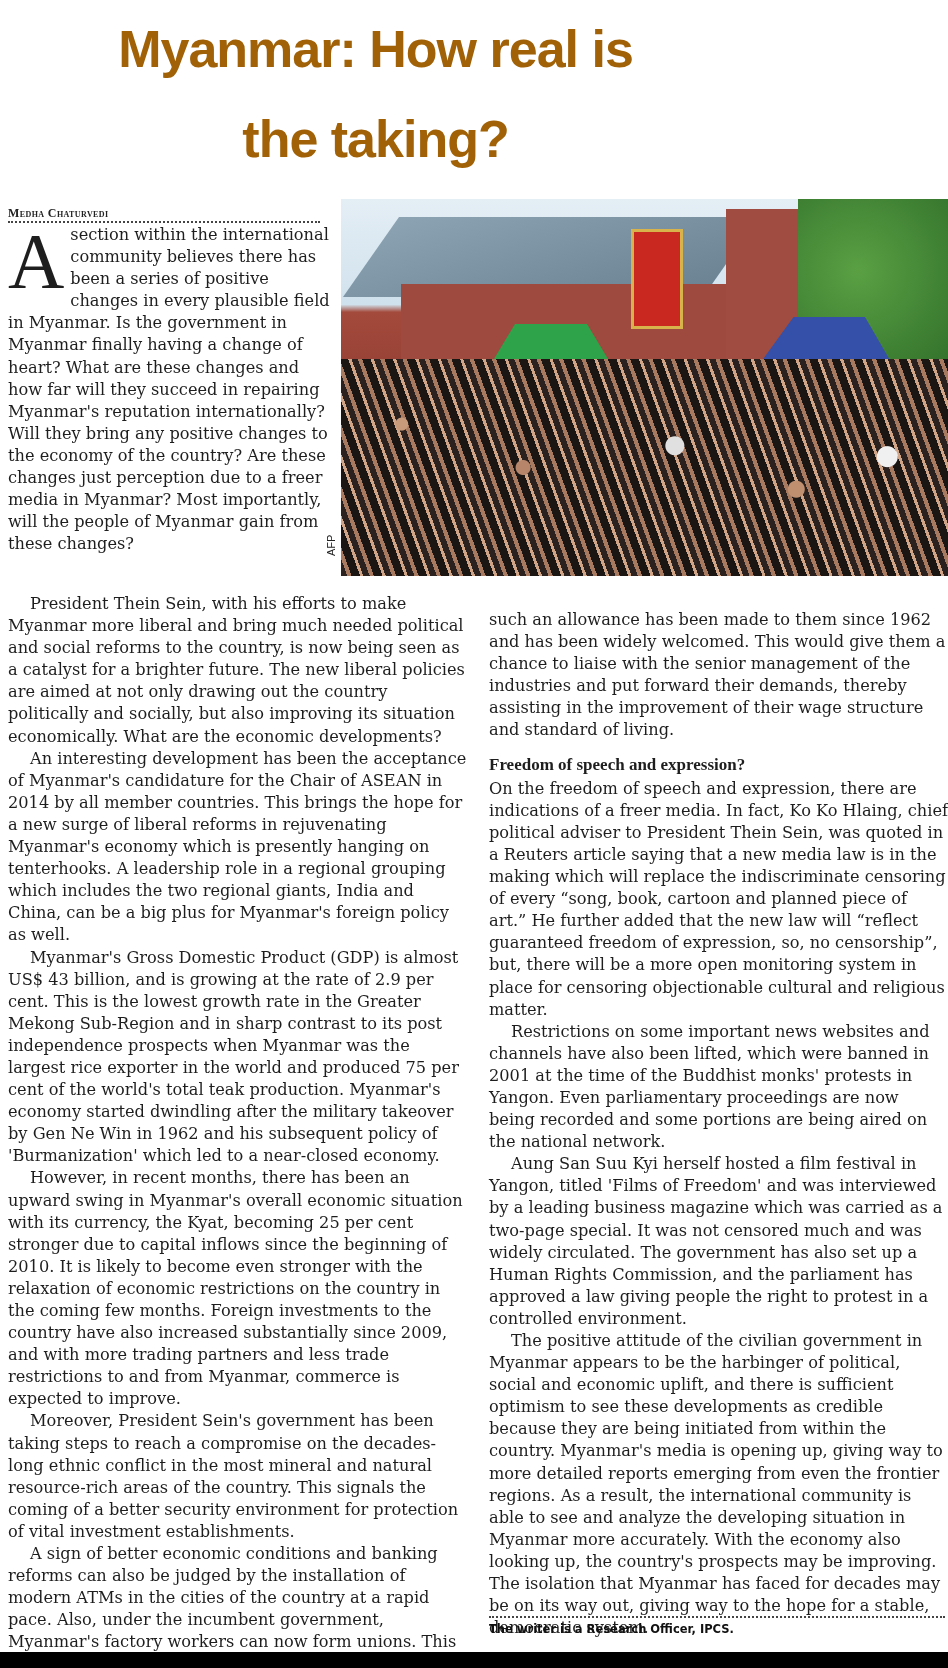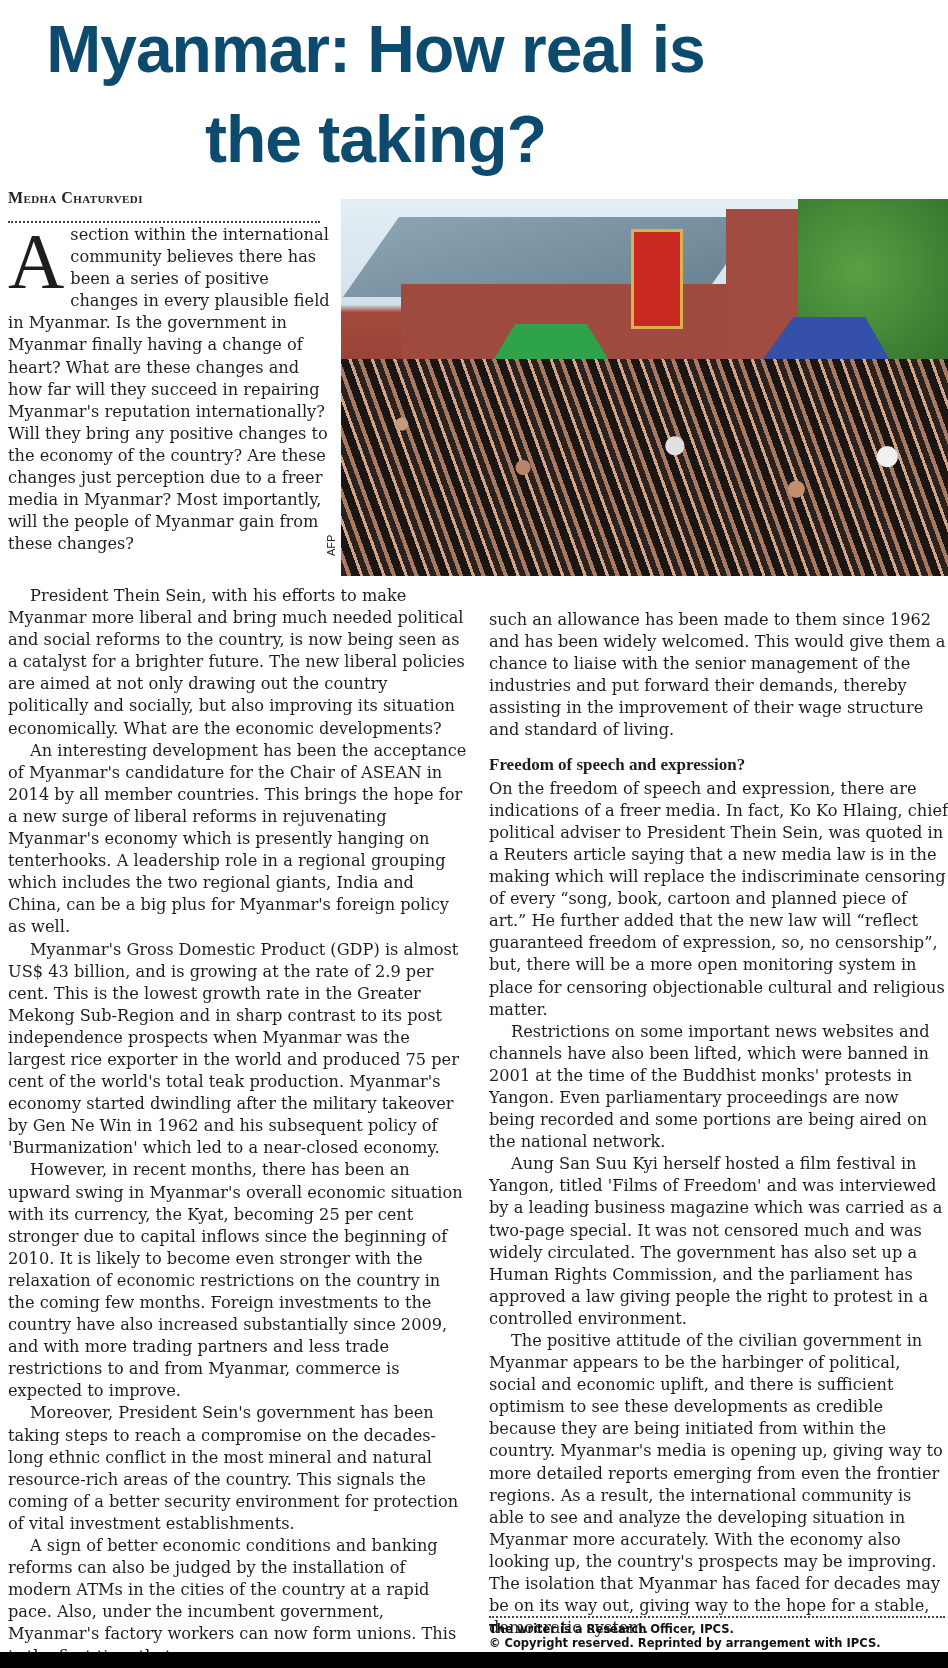--- a/index.html
+++ b/index.html
@@ -3,28 +3,28 @@
 <meta charset="utf-8">
 <style>
   * { box-sizing: border-box; margin: 0; padding: 0; }
   html, body { width: 948px; height: 1668px; background: #ffffff; overflow: hidden; }
   body { position: relative; font-family: "DejaVu Serif", "Liberation Serif", serif; color: #1e1e1e; }
 
   .title {
     position: absolute; left: 0; top: 4px; width: 751px;
     text-align: center;
     font-family: "Liberation Sans", "DejaVu Sans", sans-serif;
-    font-weight: bold; color: #0c4a6e;
-    font-size: 66px; line-height: 90px; letter-spacing: -1px;
+    font-weight: bold; color: #a16207;
+    font-size: 52px; line-height: 90px; letter-spacing: -1px;
   }
 
   .byline {
-    position: absolute; left: 8px; top: 189px;
+    position: absolute; left: 8px; top: 206px;
     font-family: "Liberation Serif", serif;
-    font-size: 16px; color: #222; letter-spacing: 0.4px;
+    font-size: 12px; color: #222; letter-spacing: 0.4px;
     font-variant: small-caps; font-weight: bold;
   }
   .dots {
     position: absolute; height: 0; border-top: 2px dotted #444;
   }
   .dots.byline-rule { left: 8px; top: 221px; width: 312px; }
   .dots.footer-rule { left: 489px; top: 1616px; width: 456px; }
 
   .photo {
     position: absolute; left: 341px; top: 199px; width: 607px; height: 377px;
@@ -54,21 +54,21 @@
     transform: rotate(-90deg); transform-origin: left top;
     font-family: "Liberation Sans", sans-serif; font-size: 11px; color: #222;
   }
 
   .col { position: absolute; font-size: 16.2px; line-height: 22.1px; text-align: left; }
   .col p { text-indent: 22px; }
   .col p.noindent { text-indent: 0; }
   .col-a { left: 8px; top: 224px; width: 322px; }
   .col-b { left: 8px; top: 585px; width: 462px; }
   .col-c { left: 489px; top: 589px; width: 460px; margin-top: 20px; }
-  .col-b p:first-child { margin-top: 0; }
+  .col-b p:first-child { margin-top: 8px; }
 
   .dropcap {
     float: left; font-size: 78px; line-height: 66px; margin: 4px 6px 0 0;
     font-family: "Liberation Serif", serif; text-indent: 0;
   }
   .subhead {
     font-family: Liberation Serif, serif; font-weight: bold;
     font-size: 17px; margin: 12px 0 2px 0;
   }
 
@@ -122,16 +122,15 @@
   <div class="subhead">Freedom of speech and expression?</div>
   <p class="noindent">On the freedom of speech and expression, there are indications of a freer media. In fact, Ko Ko Hlaing, chief political adviser to President Thein Sein, was quoted in a Reuters article saying that a new media law is in the making which will replace the indiscriminate censoring of every “song, book, cartoon and planned piece of art.” He further added that the new law will “reflect guaranteed freedom of expression, so, no censorship”, but, there will be a more open monitoring system in place for censoring objectionable cultural and religious matter.</p>
   <p>Restrictions on some important news websites and channels have also been lifted, which were banned in 2001 at the time of the Buddhist monks' protests in Yangon. Even parliamentary proceedings are now being recorded and some portions are being aired on the national network.</p>
   <p>Aung San Suu Kyi herself hosted a film festival in Yangon, titled 'Films of Freedom' and was interviewed by a leading business magazine which was carried as a two-page special. It was not censored much and was widely circulated. The government has also set up a Human Rights Commission, and the parliament has approved a law giving people the right to protest in a controlled environment.</p>
   <p>The positive attitude of the civilian government in Myanmar appears to be the harbinger of political, social and economic uplift, and there is sufficient optimism to see these developments as credible because they are being initiated from within the country. Myanmar's media is opening up, giving way to more detailed reports emerging from even the frontier regions. As a result, the international community is able to see and analyze the developing situation in Myanmar more accurately. With the economy also looking up, the country's prospects may be improving. The isolation that Myanmar has faced for decades may be on its way out, giving way to the hope for a stable, democratic system.</p>
 </div>
 
 <div class="dots footer-rule"></div>
 <div class="footer">
   <div>The writer is a Research Officer, IPCS.</div>
-  <div>© Copyright reserved. Reprinted by arrangement with IPCS.</div>
 </div>
 
 <div class="bottom-bar"></div>
 
 </body></html>

